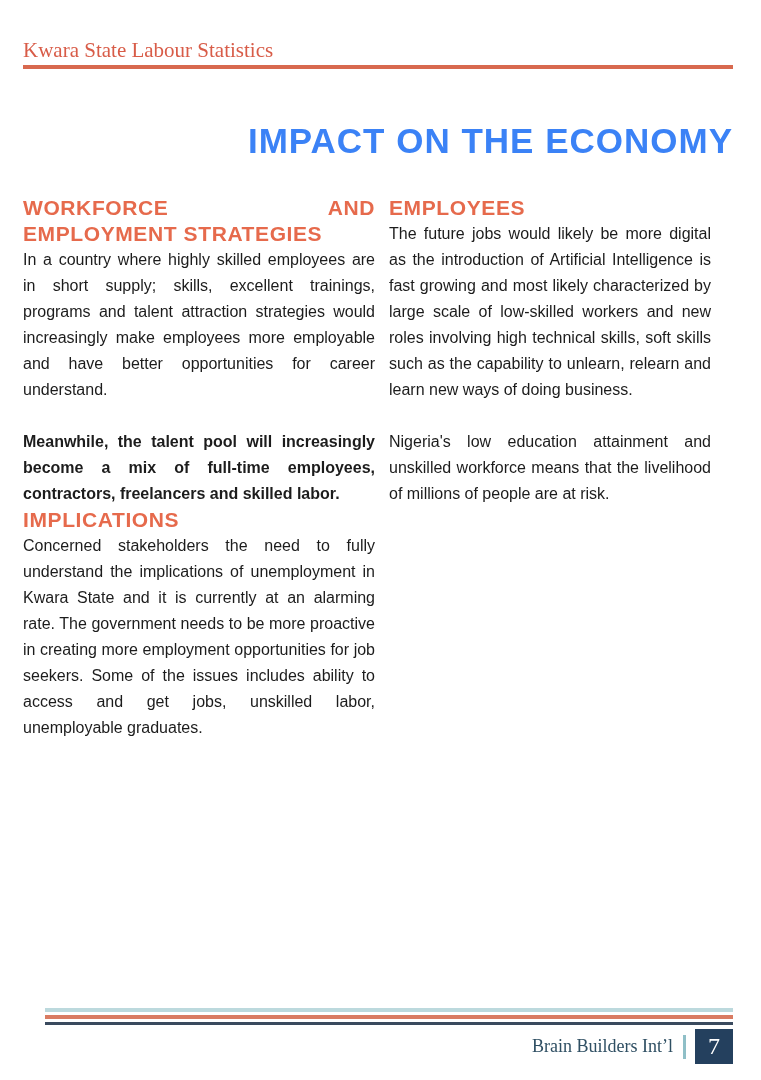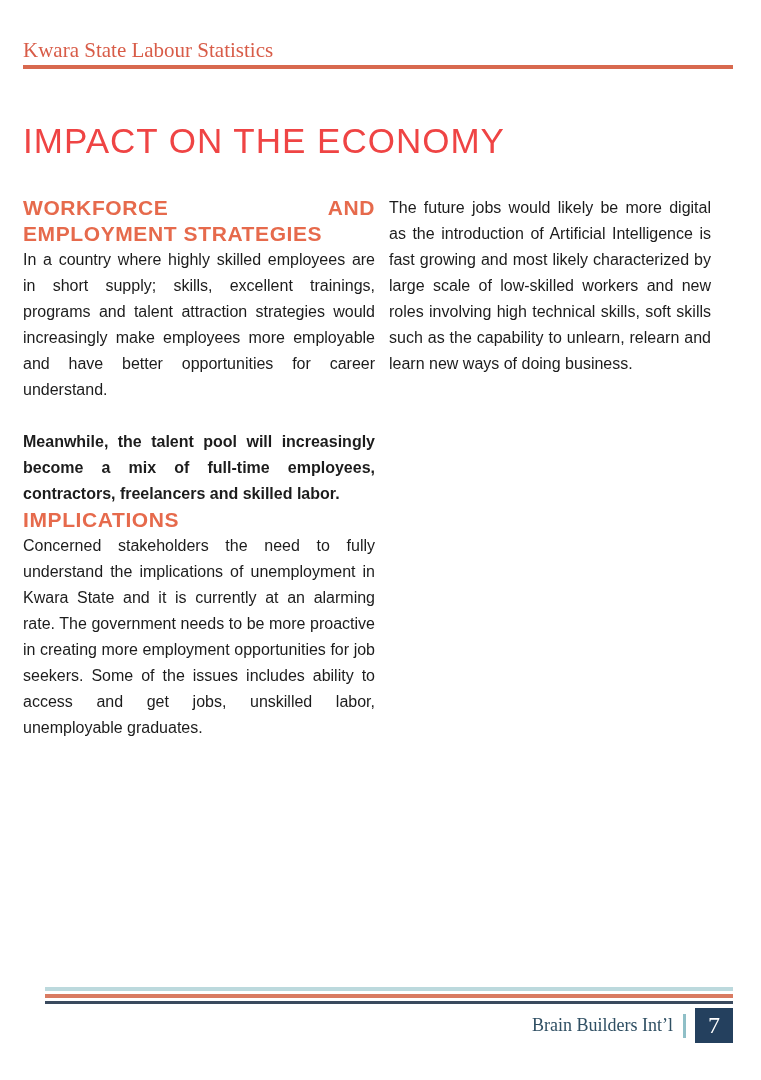--- a/index.html
+++ b/index.html
@@ -26,24 +26,25 @@
   .header-rule {
     margin-top: 3px;
     height: 4px;
     background: #d8694f;
   }
 
   
   .page-title {
     margin: 52px 0 0 0;
     font-size: 35px;
-    font-weight: normal;
+    font-weight: bold;
     letter-spacing: 1px;
-    color: #ef4444;
+    color: #3b82f6;
     line-height: 40px;
+    text-align: right;
   }
 
   
   .columns {
     display: grid;
     grid-template-columns: 352px 322px;
     column-gap: 14px;
     margin-top: 34px;
   }
   .col { text-align: justify; }
@@ -62,21 +63,21 @@
     line-height: 26px;
     text-align: justify;
   }
   .para.no-gap { margin-bottom: 0; font-weight: bold; }
 
   
   .footer {
     position: absolute;
     left: 45px;
     right: 28px;
-    bottom: 37px;
+    bottom: 16px;
     text-align: center;
   }
   .rule-light { height: 4px; background: #bcd9dd; }
   .rule-orange { height: 4px; background: #d97b62; margin-top: 3px; }
   .rule-navy { height: 3px; background: #3a4a5e; margin-top: 3px; }
   .brand-row {
     margin-top: 4px;
     display: flex;
     justify-content: flex-end;
     align-items: center;
@@ -122,21 +123,23 @@
 
     <div class="col">
       <h2 class="sec-head">WORKFORCE AND EMPLOYMENT STRATEGIES</h2>
       <p class="para">In a country where highly skilled employees are in short supply; skills, excellent trainings, programs and talent attraction strategies would increasingly make employees more employable and have better opportunities for career understand.</p>
       <p class="para no-gap">Meanwhile, the talent pool will increasingly become a mix of full-time employees, contractors, freelancers and skilled labor.</p>
       <h2 class="sec-head">IMPLICATIONS</h2>
       <p class="para">Concerned stakeholders the need to fully understand the implications of unemployment in Kwara State and it is currently at an alarming rate. The government needs to be more proactive in creating more employment opportunities for job seekers. Some of the issues includes ability to access and get jobs, unskilled labor, unemployable graduates.</p>
     </div>
 
     <div class="col">
+      <h2 class="sec-head">EMPLOYEES</h2>
       <p class="para">The future jobs would likely be more digital as the introduction of Artificial Intelligence is fast growing and most likely characterized by large scale of low-skilled workers and new roles involving high technical skills, soft skills such as the capability to unlearn, relearn and learn new ways of doing business.</p>
+      <p class="para">Nigeria's low education attainment and unskilled workforce means that the livelihood of millions of people are at risk.</p>
     </div>
 
   </div>
 
   <div class="footer">
     <div class="rule-light"></div>
     <div class="rule-orange"></div>
     <div class="rule-navy"></div>
     <div class="brand-row">
       <span class="brand">Brain Builders Int’l</span>

